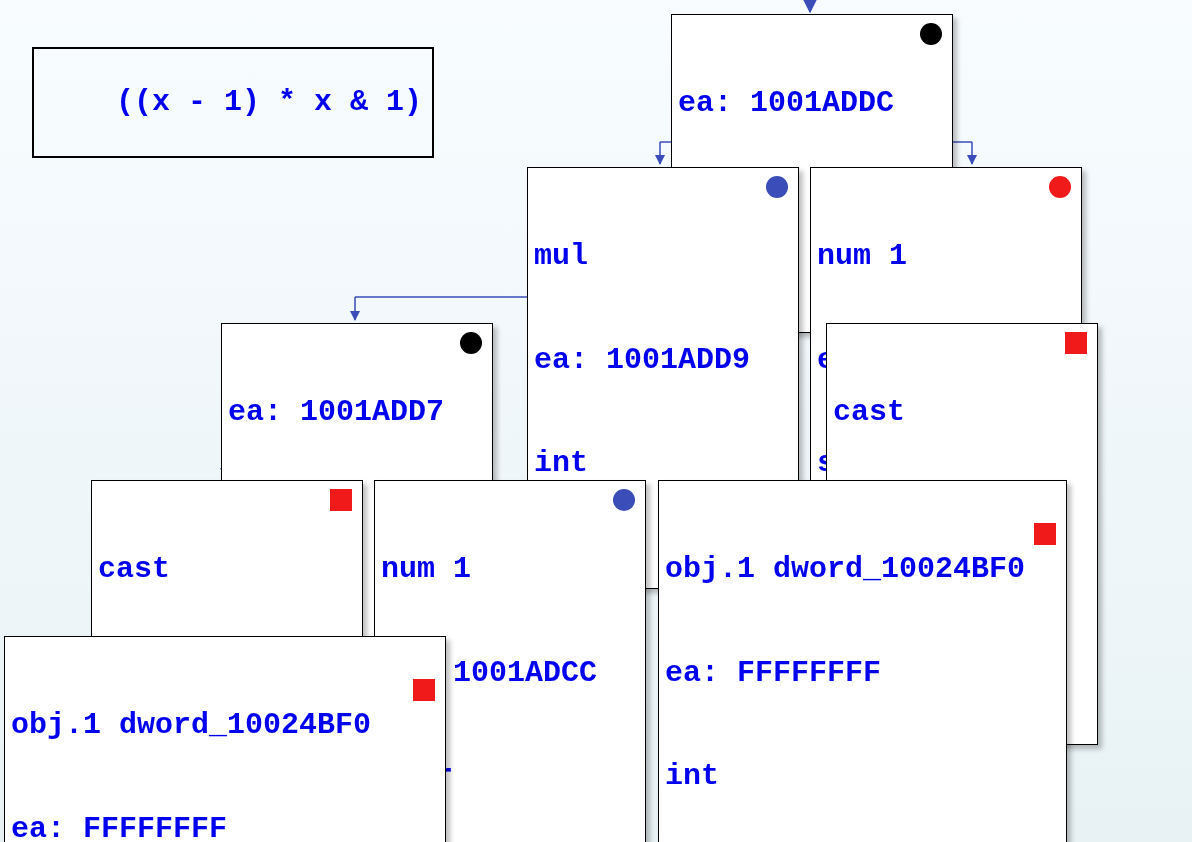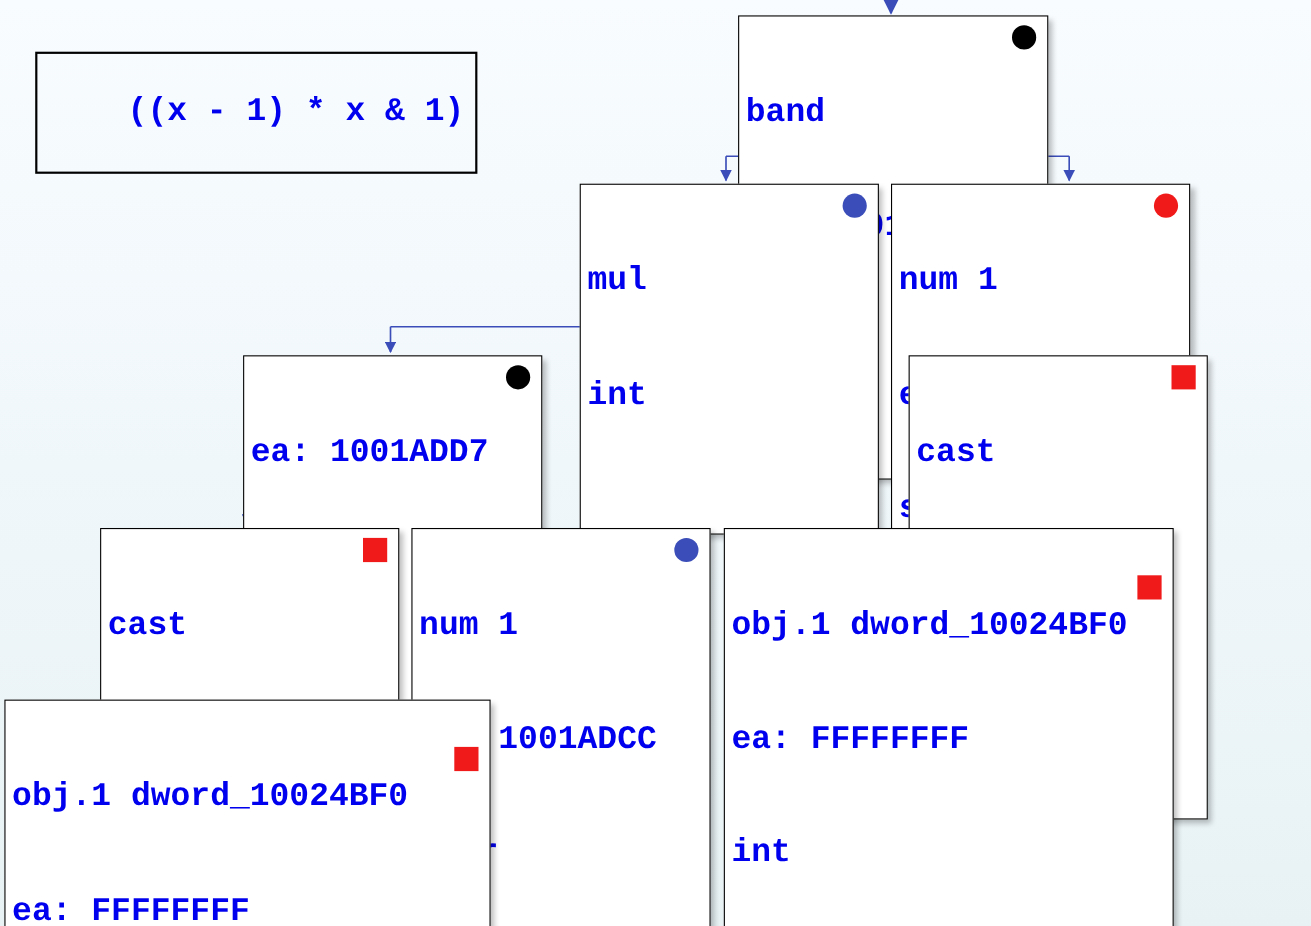--- a/index.html
+++ b/index.html
@@ -88,28 +88,28 @@
     <line x1="962" y1="436" x2="962" y2="477" stroke="#3a4db8" stroke-width="1.5" marker-end="url(#arr)"></line>
 
     <line x1="225" y1="592" x2="225" y2="633" stroke="#3a4db8" stroke-width="1.5" marker-end="url(#arr)"></line>
   </svg>
 
   <div class="expr-box" style="left:32px; top:47px;">
     <span>((x - 1) * x &amp; 1)</span>
   </div>
 
   <div class="node" style="left:671px; top:14px; width:268px;">
-    <span class="line">band</span>
     <span class="line">ea: 1001ADDC</span>
     <span class="line">int</span>
     <span class="marker circle black" style="right:10px; top:8px;"></span>
   </div>
 
   <div class="node" style="left:527px; top:167px; width:258px;">
     <span class="line">mul</span>
+    <span class="line">ea: 1001ADD9</span>
     <span class="line">int</span>
     <span class="marker circle blue" style="right:10px; top:8px;"></span>
   </div>
 
   <div class="node" style="left:810px; top:167px; width:258px;">
     <span class="line">num 1</span>
     <span class="line">ea: 1001ADDC</span>
     <span class="line">signed int</span>
     <span class="marker circle red" style="right:10px; top:8px;"></span>
   </div>

